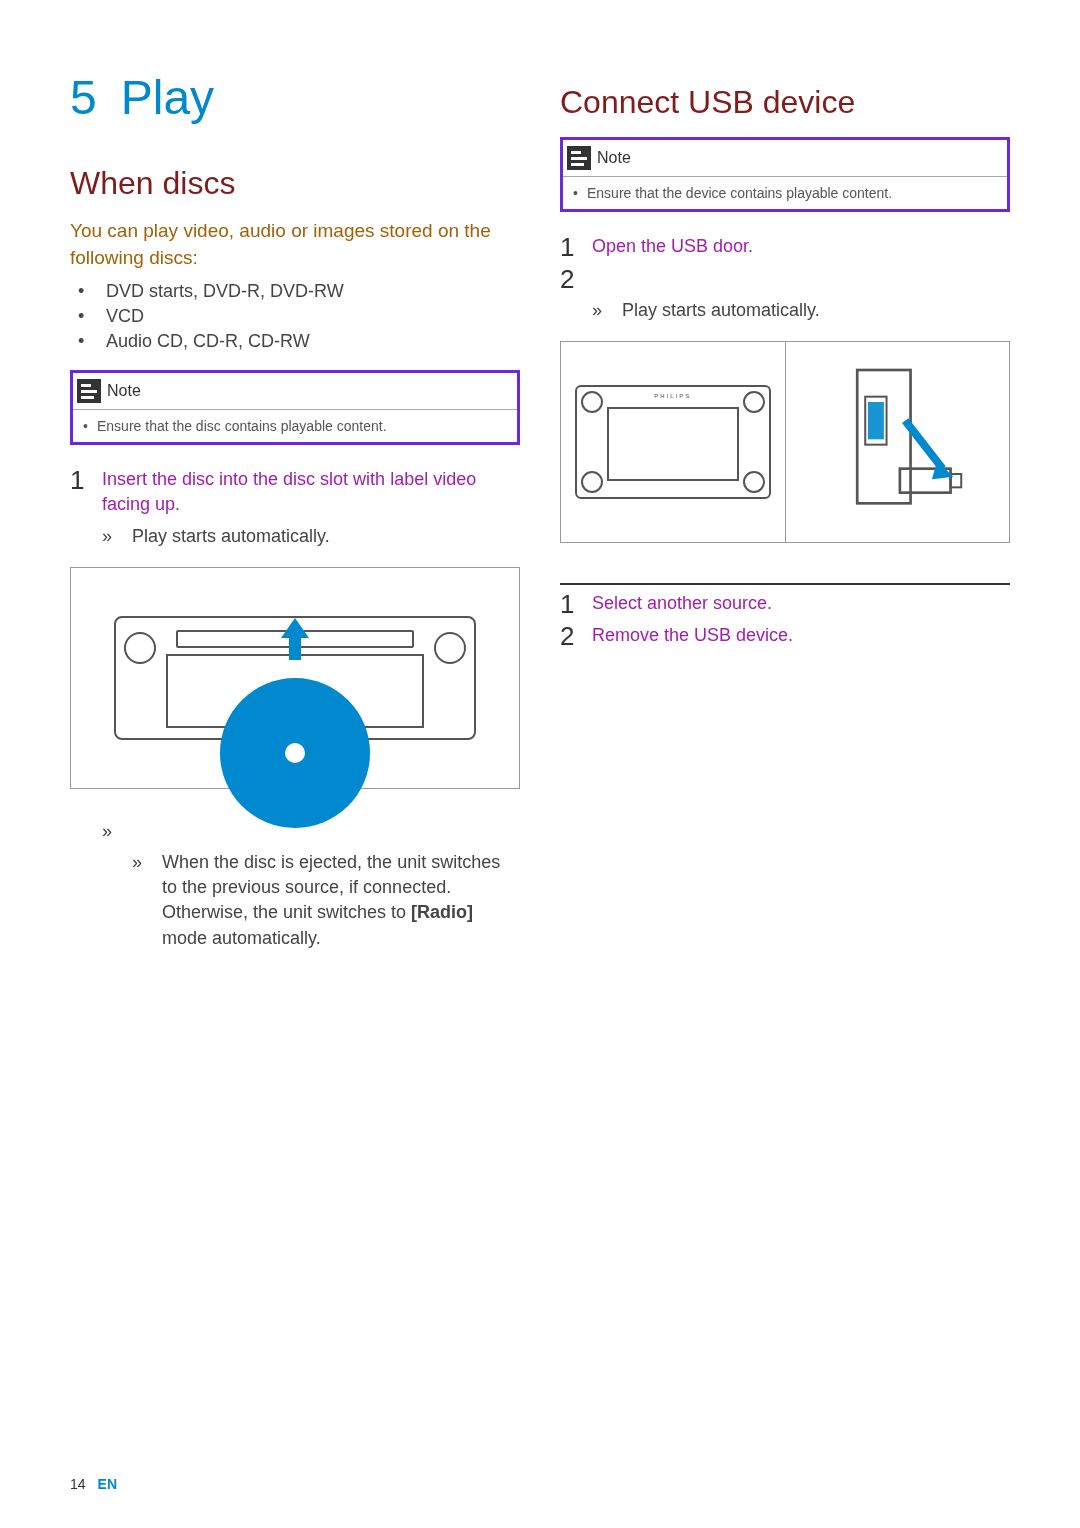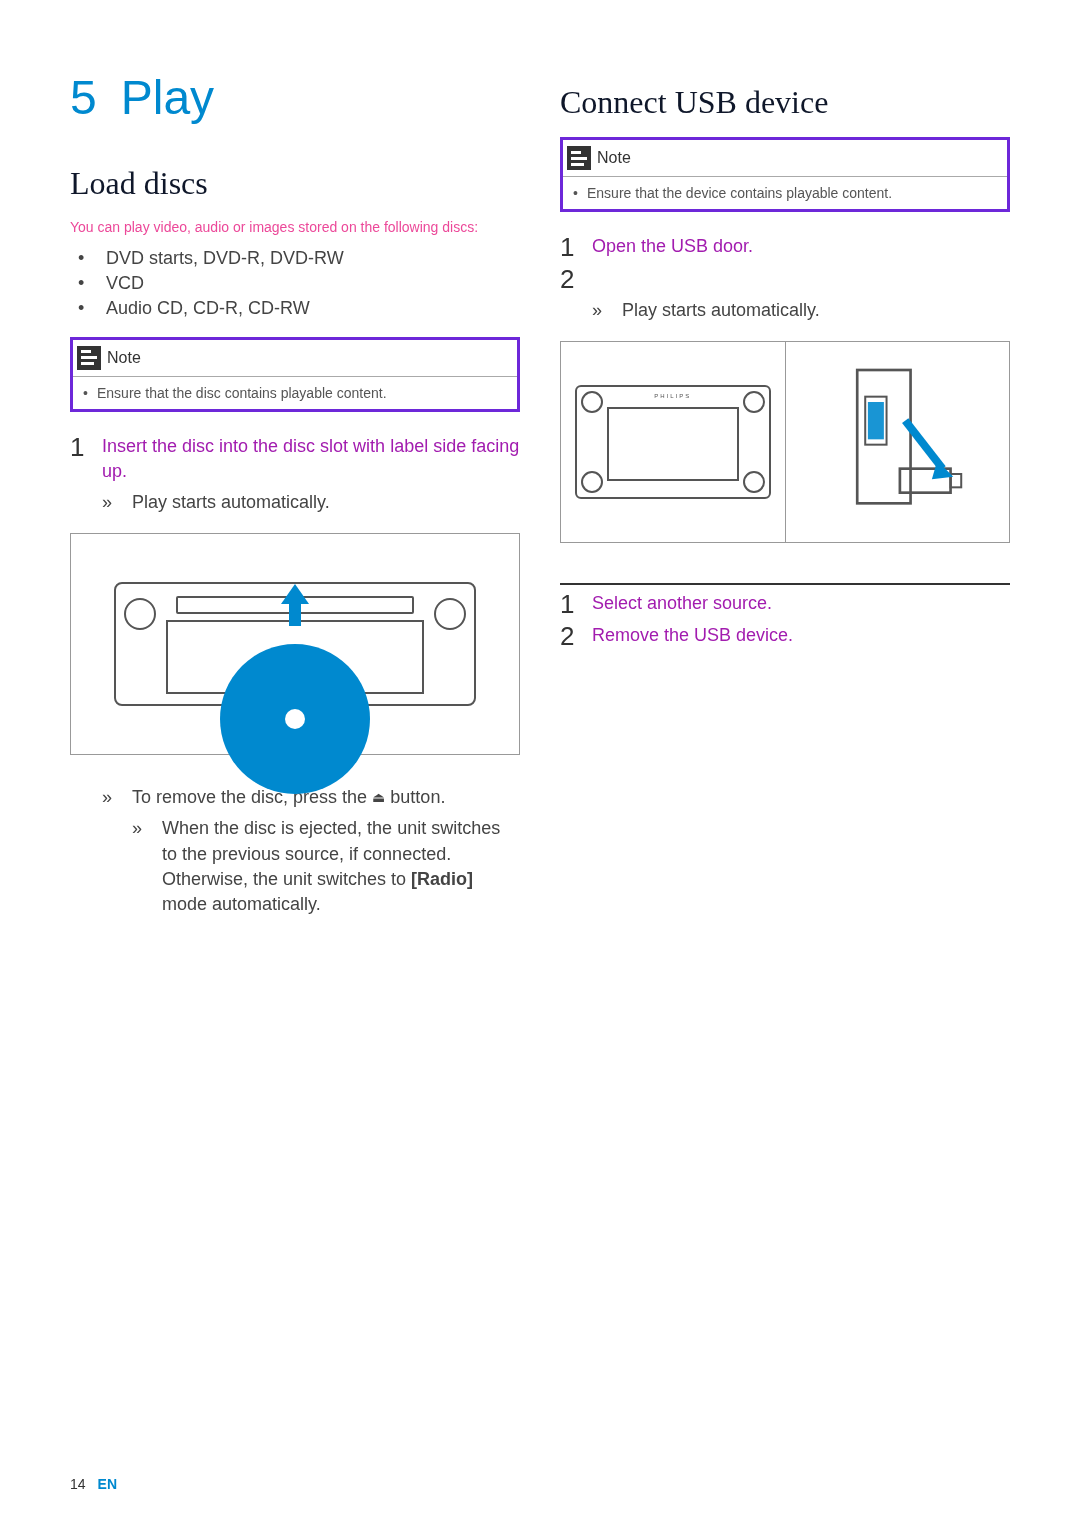--- a/index.html
+++ b/index.html
@@ -26,35 +26,35 @@
     color: #0089cf;
     font-weight: 400;
     margin: 0 0 40px 0;
     font-family: "Trebuchet MS", Arial, sans-serif;
   }
   .chapter .num {
     margin-right: 24px;
   }
   .h2 {
     font-size: 32px;
-    color: #0f172a;
+    color: #7f1d1d;
     font-weight: 400;
     margin: 20px 0 16px 0;
-    font-family: Liberation Serif, serif;
+    font-family: Liberation Sans, sans-serif;
   }
   .h3 {
     font-size: 20px;
     color: #0089cf;
     font-weight: 400;
     margin: 14px 0 10px 0;
     font-family: "Trebuchet MS", Arial, sans-serif;
   }
   .body {
-    font-size: 14px;
-    color: #ec4899;
+    font-size: 19px;
+    color: #a16207;
     line-height: 1.4;
     margin: 0 0 10px 0;
   }
   .bullets {
     margin: 0 0 18px 0;
     padding-left: 8px;
   }
   .bullets .row {
     display: flex;
     font-size: 18px;
@@ -317,21 +317,21 @@
 </head>
 <body>
 
 <div class="page">
 
   <div class="col">
     <h1 class="chapter">
       <span class="num">5</span><span>Play</span>
     </h1>
 
-    <h2 class="h2">Load discs</h2>
+    <h2 class="h2">When discs</h2>
 
     <p class="body">You can play video, audio or images stored on the following discs:</p>
 
     <div class="bullets">
       <div class="row">
           <span class="dot">•</span>
           <span>DVD starts, DVD-R, DVD-RW</span>
         </div>
       <div class="row">
           <span class="dot">•</span>
@@ -354,44 +354,41 @@
       </div>
       <div class="content">
           <span class="dot">•</span>
           <span>Ensure that the disc contains playable content.</span>
         </div>
     </div>
 
     <div class="steps">
       <div class="step">
         <span class="step-num">1</span>
-        <span class="step-text">Insert the disc into the disc slot with label side facing up.</span>
+        <span class="step-text">Insert the disc into the disc slot with label video facing up.</span>
       </div>
       <div class="sub">
         <span class="arrow">»</span>
           <span>Play starts automatically.</span>
       </div>
     </div>
 
     <div class="figure" style="height:220px;">
       <div class="fig-device">
         <div class="knob l"></div>
         <div class="knob r"></div>
         <div class="fig-slot"></div>
         <div class="fig-screen"></div>
       </div>
       <div class="uparrow"></div>
       <div class="disc"></div>
     </div>
 
     <div class="sub" style="margin-top:30px;">
       <span class="arrow">»</span>
-      <span>
-        <span>To remove the disc, press the </span><span class="eject-glyph">⏏</span><span> button.</span>
-      </span>
     </div>
     <div class="sub2">
       <span class="arrow">»</span>
       <span>
         <span>When the disc is ejected, the unit switches to the previous source, if connected. Otherwise, the unit switches to </span><b>[Radio]</b><span> mode automatically.</span>
       </span>
     </div>
   </div>
 
   <div class="col">

